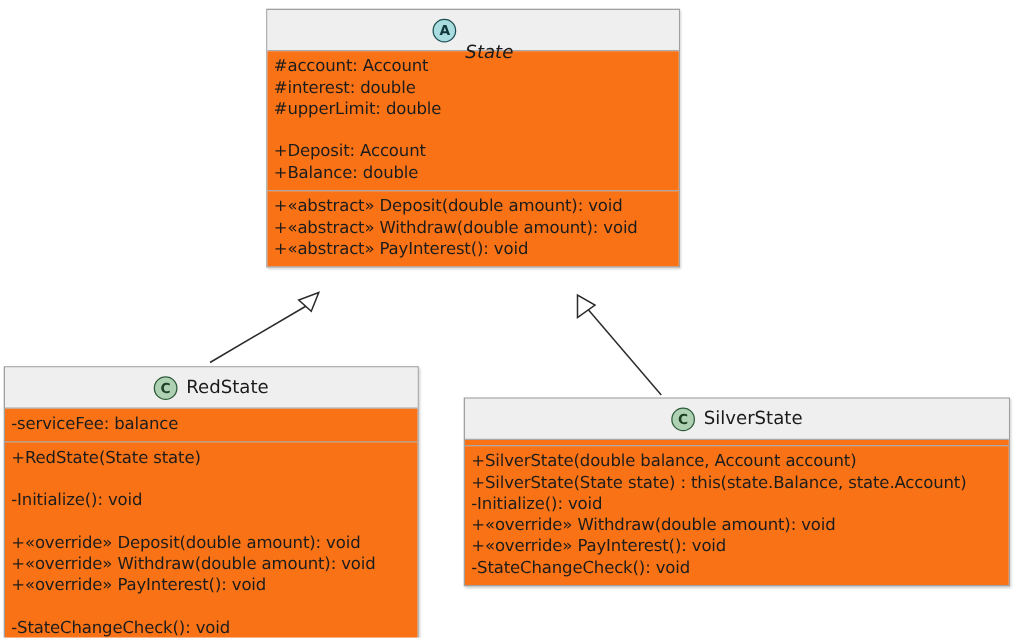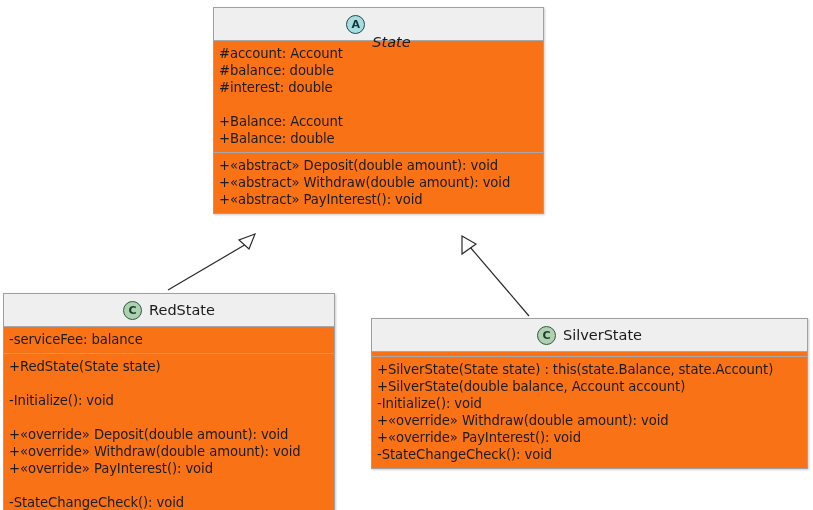--- a/index.html
+++ b/index.html
@@ -139,24 +139,24 @@
     </g>
   </svg>
 
   <div class="uml-class" id="class-state">
     <div class="class-header">
       <span class="stereotype-badge badge-abstract">A</span>
       <span class="class-title title-italic">State</span>
     </div>
     <div class="compartment">
       <div class="member-line">#account: Account</div>
-      <div class="member-line">#balance: double</div>
       <div class="member-line">#interest: double</div>
-      <div class="member-line spacer-line"></div>
-      <div class="member-line">+Balance: Account</div>
+      <div class="member-line">#upperLimit: double</div>
+      <div class="member-line spacer-line"></div>
+      <div class="member-line">+Deposit: Account</div>
       <div class="member-line">+Balance: double</div>
     </div>
     <div class="compartment">
       <div class="member-line">+«abstract» Deposit(double amount): void</div>
       <div class="member-line">+«abstract» Withdraw(double amount): void</div>
       <div class="member-line">+«abstract» PayInterest(): void</div>
     </div>
   </div>
 
   <div class="uml-class" id="class-redstate">
@@ -180,22 +180,22 @@
     </div>
   </div>
 
   <div class="uml-class" id="class-silverstate">
     <div class="class-header">
       <span class="stereotype-badge badge-class">C</span>
       <span class="class-title">SilverState</span>
     </div>
     <div class="compartment empty-compartment"></div>
     <div class="compartment">
+      <div class="member-line">+SilverState(double balance, Account account)</div>
       <div class="member-line">+SilverState(State state) : this(state.Balance, state.Account)</div>
-      <div class="member-line">+SilverState(double balance, Account account)</div>
       <div class="member-line">-Initialize(): void</div>
       <div class="member-line">+«override» Withdraw(double amount): void</div>
       <div class="member-line">+«override» PayInterest(): void</div>
       <div class="member-line">-StateChangeCheck(): void</div>
     </div>
   </div>
 
 </div>
 
 </body></html>

